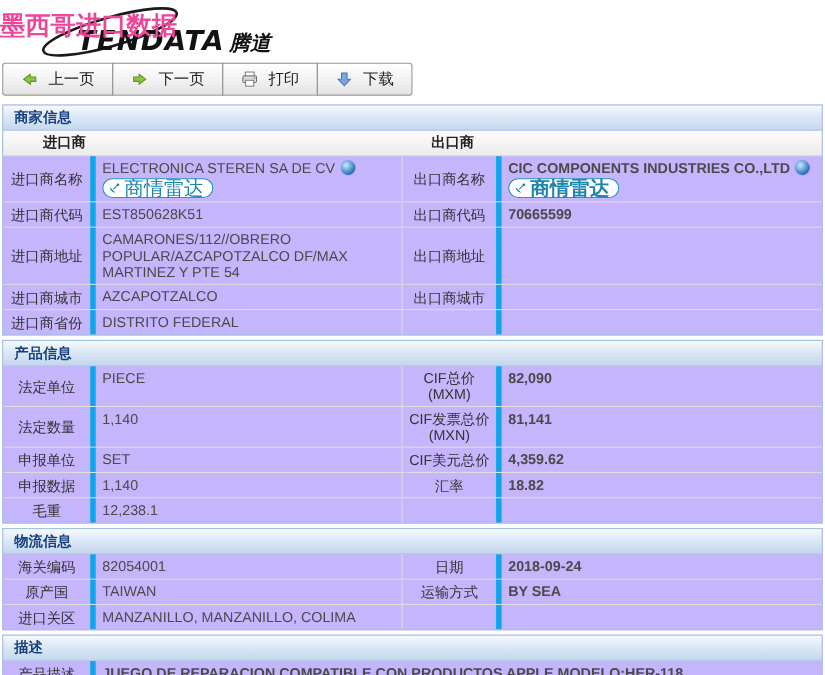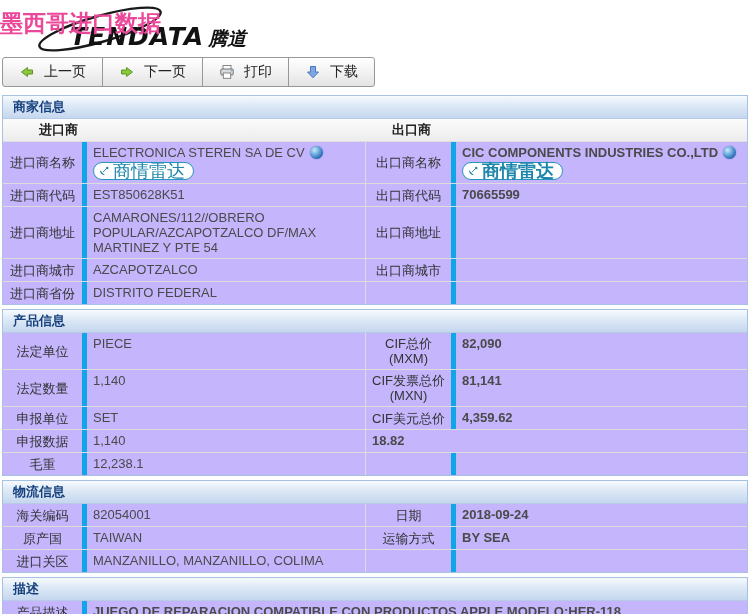--- a/index.html
+++ b/index.html
@@ -234,20 +234,21 @@
     <div class="cell val last">
         <span class="wrap">4,359.62</span>
       </div>
   </div>
 
   <div class="grid-row">
     <div class="cell lbl">申报数据</div>
     <div class="cell val">
         <span class="wrap">1,140</span>
       </div>
+    <div class="cell lbl">汇率</div>
     <div class="cell val last">
         <span class="wrap">18.82</span>
       </div>
   </div>
 
   <div class="grid-row">
     <div class="cell lbl">毛重</div>
     <div class="cell val">
         <span class="wrap">12,238.1</span>
       </div>

